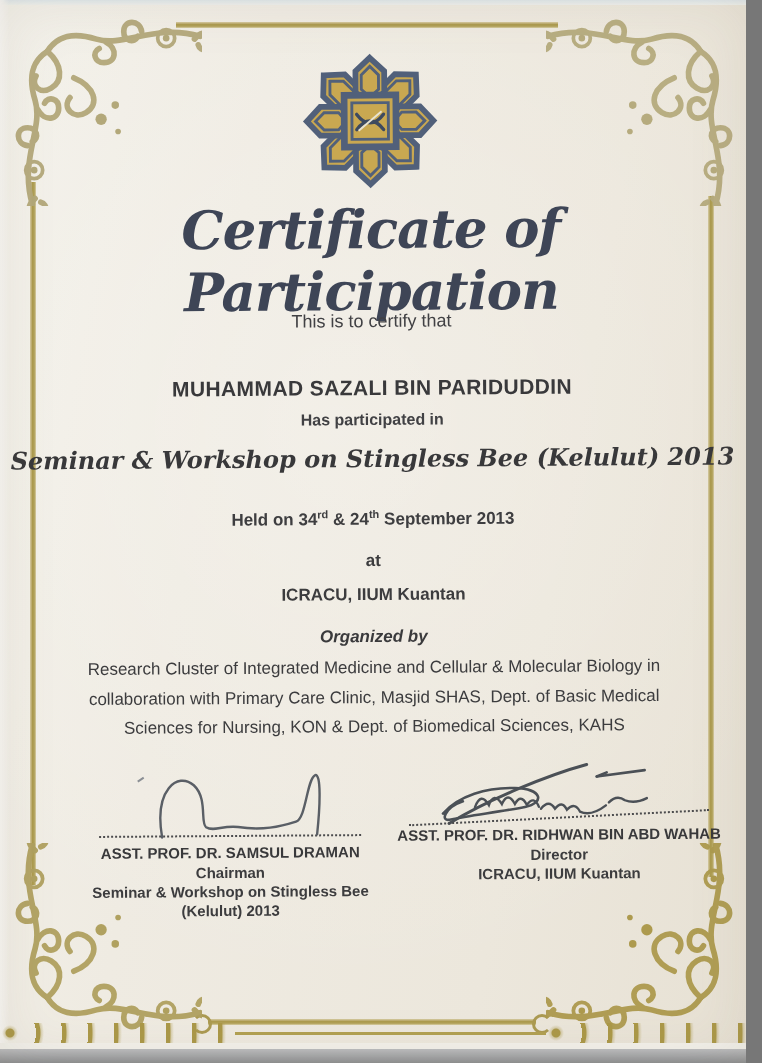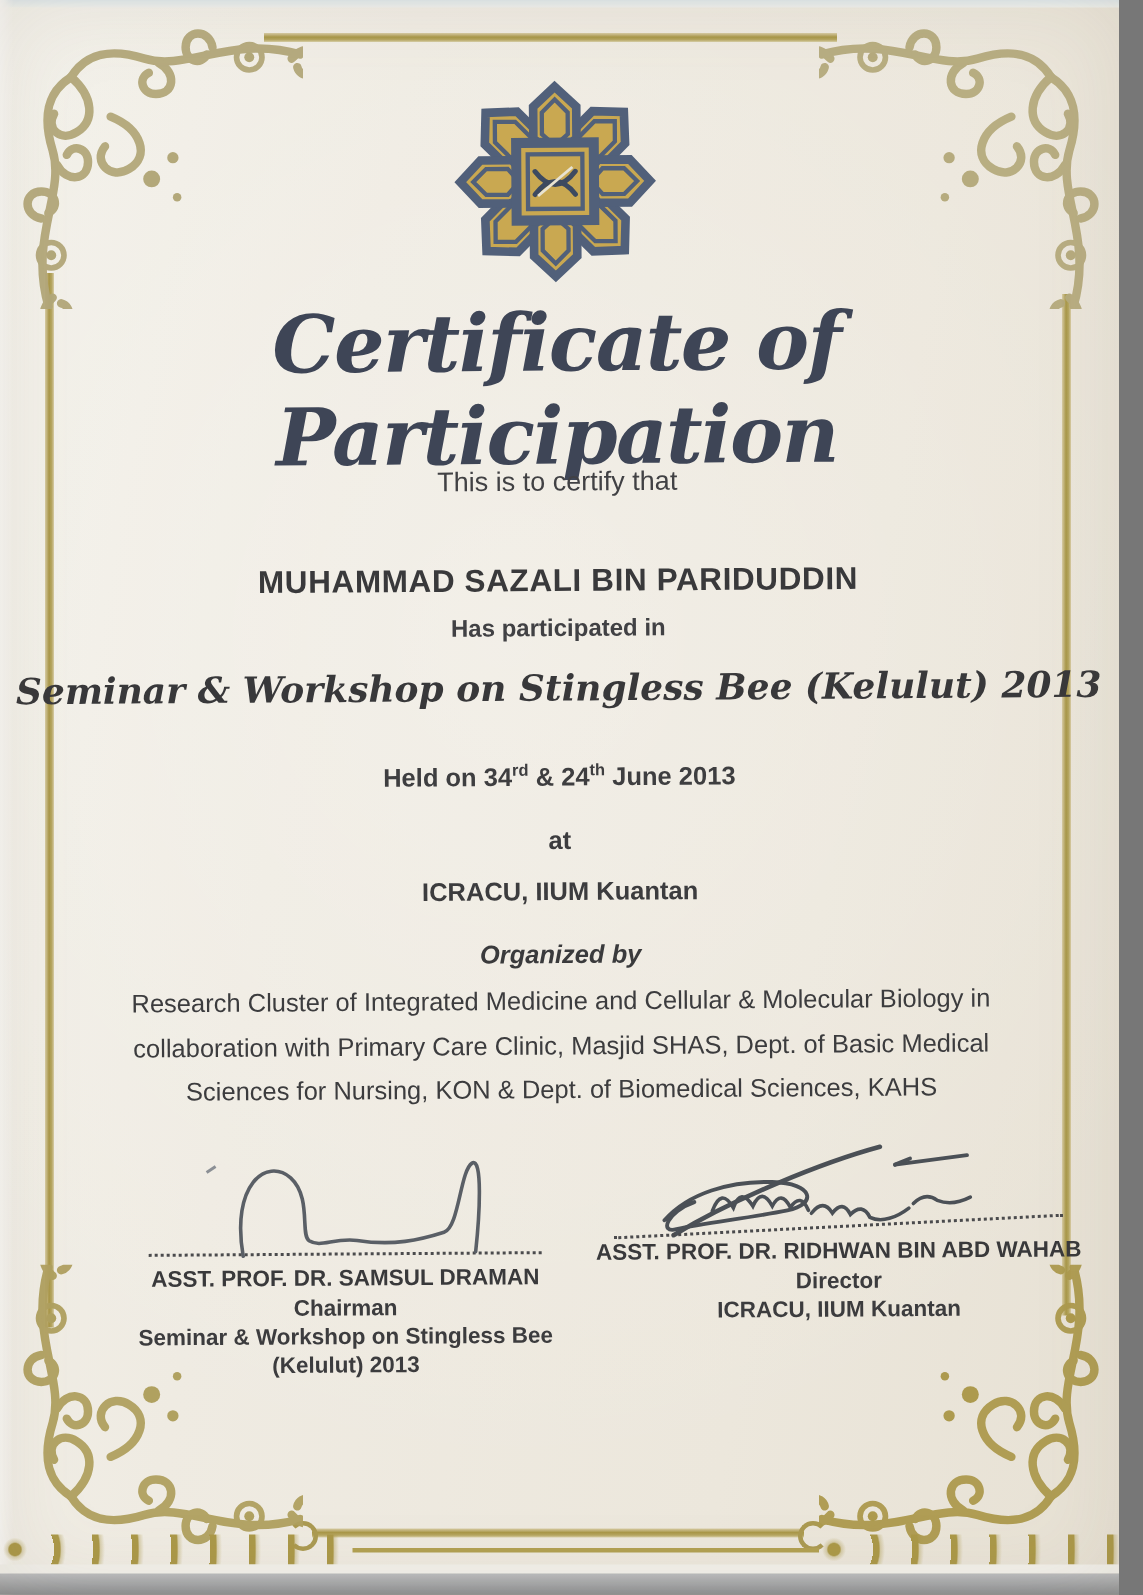--- a/index.html
+++ b/index.html
@@ -186,21 +186,21 @@
         <path d="M-12,10 L12,-10" stroke="#e8e3d2" stroke-width="2"></path>
       </g>
     </svg>
 
     <div class="title">Certificate of Participation</div>
     <div class="certify">This is to certify that</div>
     <div class="name">MUHAMMAD SAZALI BIN PARIDUDDIN</div>
     <div class="participated">Has participated in</div>
     <div class="event">Seminar &amp; Workshop on Stingless Bee (Kelulut) 2013</div>
 
-    <div class="dateline"><span>Held on 34</span><sup>rd</sup><span> &amp; 24</span><sup>th</sup><span> June 2013</span></div>
+    <div class="dateline"><span>Held on 34</span><sup>rd</sup><span> &amp; 24</span><sup>th</sup><span> September 2013</span></div>
 
     <div class="atline">at</div>
     <div class="venue">ICRACU, IIUM Kuantan</div>
     <div class="organized">Organized by</div>
 
     <div class="orgpara">
       <div>Research Cluster of Integrated Medicine and Cellular &amp; Molecular Biology in</div>
       <div>collaboration with Primary Care Clinic, Masjid SHAS, Dept. of Basic Medical</div>
       <div>Sciences for Nursing, KON &amp; Dept. of Biomedical Sciences, KAHS</div>
     </div>

